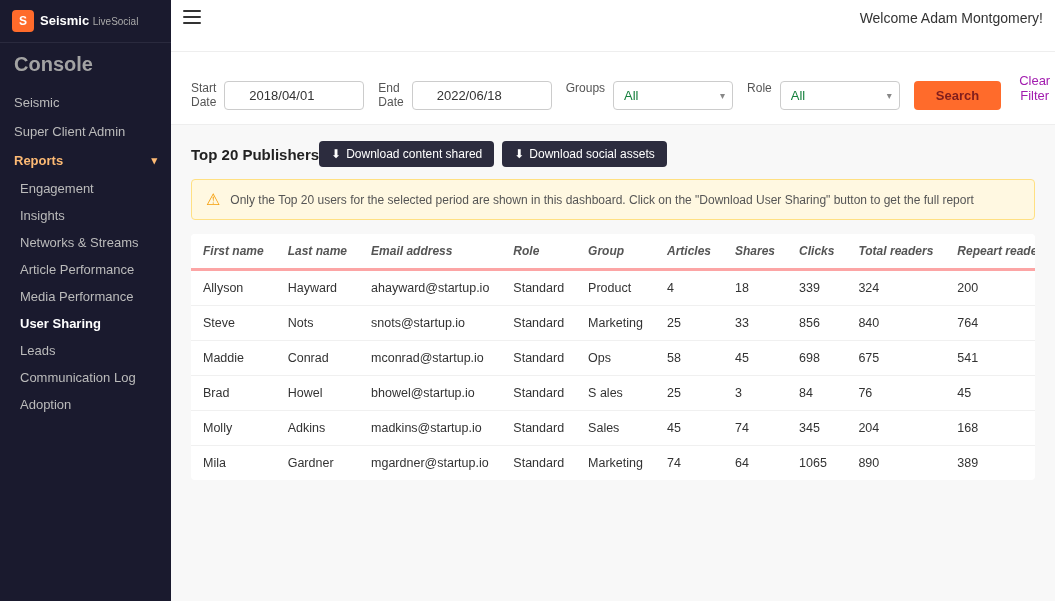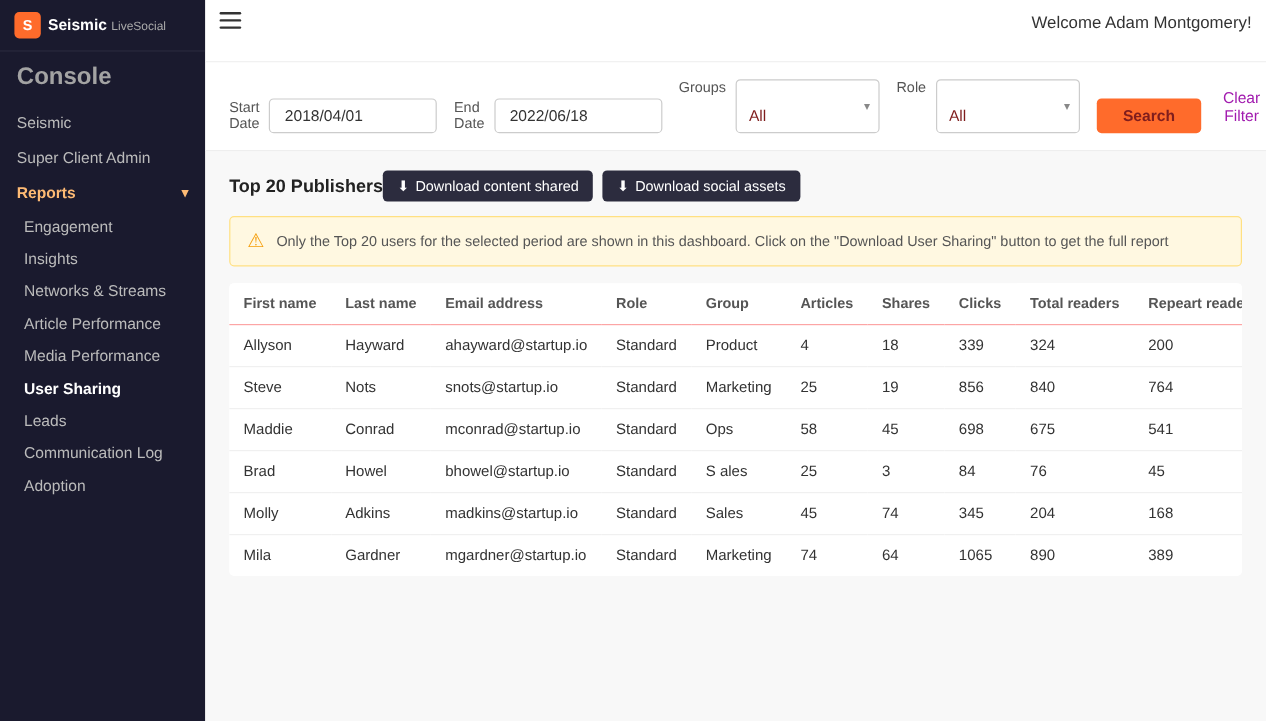--- a/index.html
+++ b/index.html
@@ -105,37 +105,37 @@
     .filter-row {
       display: flex;
       align-items: flex-end;
       gap: 14px;
     }
     .filter-group { display: flex; flex-direction: row; gap: 8px; }
     .filter-label { font-size: 12px; color: #555; font-weight: 500; }
     .filter-input {
       border: 1px solid #ccc;
       border-radius: 4px;
-      padding: 6px 12px;
+      padding: 6px 24px;
       font-size: 13px;
       color: #333;
       width: 140px;
       outline: none;
     }
     .filter-select-wrapper {
       position: relative;
       display: inline-flex;
       align-items: center;
     }
     .filter-select {
       border: 1px solid #ccc;
       border-radius: 4px;
-      padding: 22px 28px 6px 10px;
-      font-size: 13px;
-      color: #7f1d1d;
+      padding: 6px 28px 6px 10px;
+      font-size: 13px;
+      color: #15803d;
       width: 120px;
       appearance: none;
       background: white;
       cursor: pointer;
       outline: none;
     }
     .select-arrow {
       position: absolute;
       right: 8px;
       pointer-events: none;
@@ -219,23 +219,24 @@
       width: 100%;
       border-collapse: collapse;
       font-size: 12.5px;
     }
     .data-table thead th {
       background: white;
       color: #555;
       font-weight: 600;
       padding: 10px 12px;
       text-align: left;
-      border-bottom: 1px solid #fca5a5;
+      border-bottom: 3px solid #fca5a5;
       font-size: 12px;
       white-space: nowrap;
+      font-style: italic;
     }
     .data-table tbody tr {
       border-bottom: 1px solid #f0f0f0;
     }
     .data-table tbody tr:last-child { border-bottom: none; }
     .data-table tbody td {
       padding: 10px 12px;
       color: #333;
       font-size: 12.5px;
     }
@@ -368,21 +369,21 @@
               <td>324</td>
               <td>200</td>
             </tr>
             <tr>
               <td>Steve</td>
               <td>Nots</td>
               <td>snots@startup.io</td>
               <td>Standard</td>
               <td>Marketing</td>
               <td>25</td>
-              <td>19</td>
+              <td>33</td>
               <td>856</td>
               <td>840</td>
               <td>764</td>
             </tr>
             <tr>
               <td>Maddie</td>
               <td>Conrad</td>
               <td>mconrad@startup.io</td>
               <td>Standard</td>
               <td>Ops</td>

